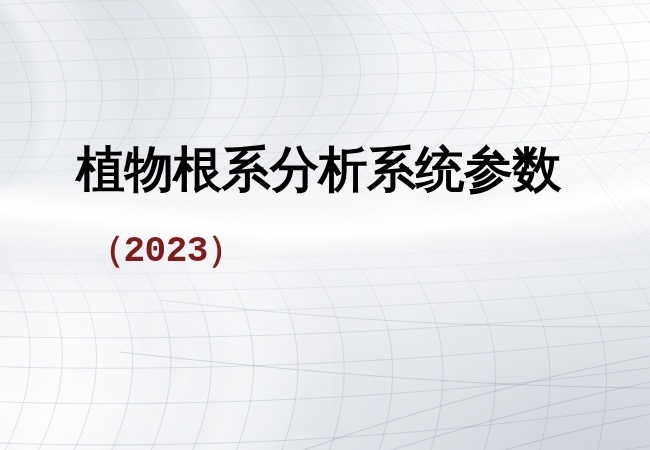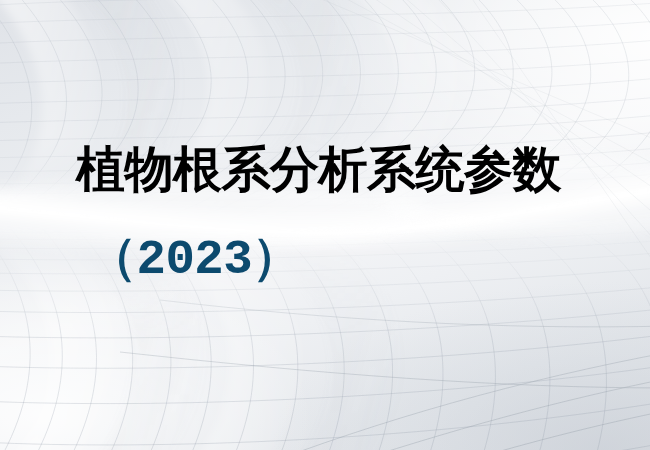--- a/index.html
+++ b/index.html
@@ -81,25 +81,25 @@
     font-size: 49px;
     line-height: 60px;
     font-weight: 700;
     color: #000000;
     letter-spacing: -0.5px;
     white-space: nowrap;
   }
   .title-line2 {
     position: absolute;
     left: 88px;
-    top: 230px;
-    font-size: 49px;
+    top: 222px;
+    font-size: 36px;
     line-height: 60px;
     font-weight: 700;
-    color: #0c4a6e;
+    color: #7f1d1d;
     letter-spacing: -0.5px;
     white-space: nowrap;
   }
 </style>
 </head>
 <body>
 
 <div id="slide">
 
   <div class="bg-base"></div>

